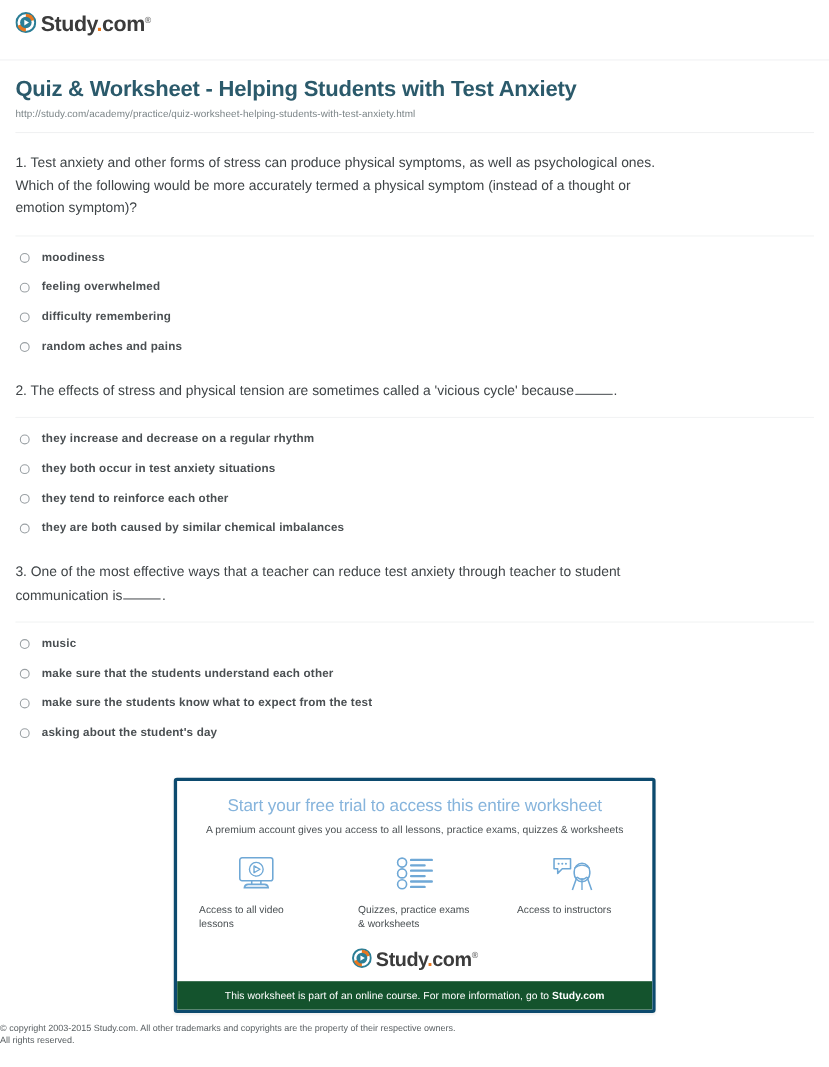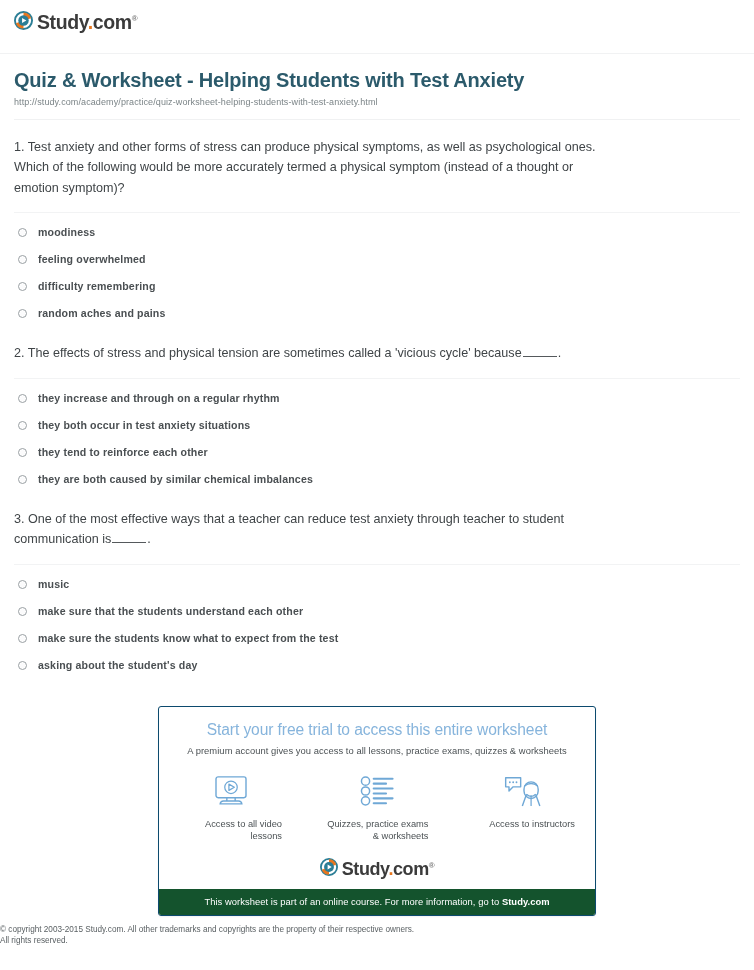--- a/index.html
+++ b/index.html
@@ -103,21 +103,21 @@
     background: #fbfbfc;
     box-shadow: inset 0 0 0 1px #ffffff;
   }
   .opt-label { line-height: 12px; }
 
   
   .promo-wrap { padding-top: 28px; display: flex; justify-content: center; }
   .promo {
     width: 438px;
     background: #ffffff;
-    border: 1px solid #0c4a6e;
+    border: 3px solid #0c4a6e;
     border-radius: 3px;
     box-shadow: 0 1px 2px rgba(0,0,0,0.06);
     overflow: hidden;
   }
   .promo-inner { padding: 13px 14px 10px 14px; }
   .promo-head {
     text-align: center;
     font-size: 15.6px;
     color: #86b4dc;
     line-height: 20px;
@@ -128,21 +128,21 @@
     font-size: 9.4px;
     color: #4b5154;
     margin-top: 5px;
     letter-spacing: 0.05px;
   }
   .features {
     display: flex;
     justify-content: space-between;
     margin: 15px 6px 0 6px;
   }
-  .feature { width: 103px; text-align: right; }
+  .feature { width: 103px; text-align: left; }
   .feature-icon { height: 40px; display: flex; align-items: center; justify-content: center; }
   .feature-icon svg { display: block; }
   .feature-label {
     margin-top: 7px;
     font-size: 9.3px;
     line-height: 12.5px;
     color: #4b5154;
   }
   .promo-logo {
     margin-top: 13px;
@@ -222,21 +222,21 @@
       </ul>
     </div>
 
     <div class="question">
       <p class="q-text"><span>2.</span>
         <span>The effects of stress and physical tension are sometimes called a 'vicious cycle' because</span><span class="blank"></span><span>.</span></p>
       <hr class="q-rule">
       <ul class="options">
         <li class="option">
           <span class="radio"></span>
-          <span class="opt-label">they increase and through on a regular rhythm</span>
+          <span class="opt-label">they increase and decrease on a regular rhythm</span>
         </li>
         <li class="option">
           <span class="radio"></span>
           <span class="opt-label">they both occur in test anxiety situations</span>
         </li>
         <li class="option">
           <span class="radio"></span>
           <span class="opt-label">they tend to reinforce each other</span>
         </li>
         <li class="option">

